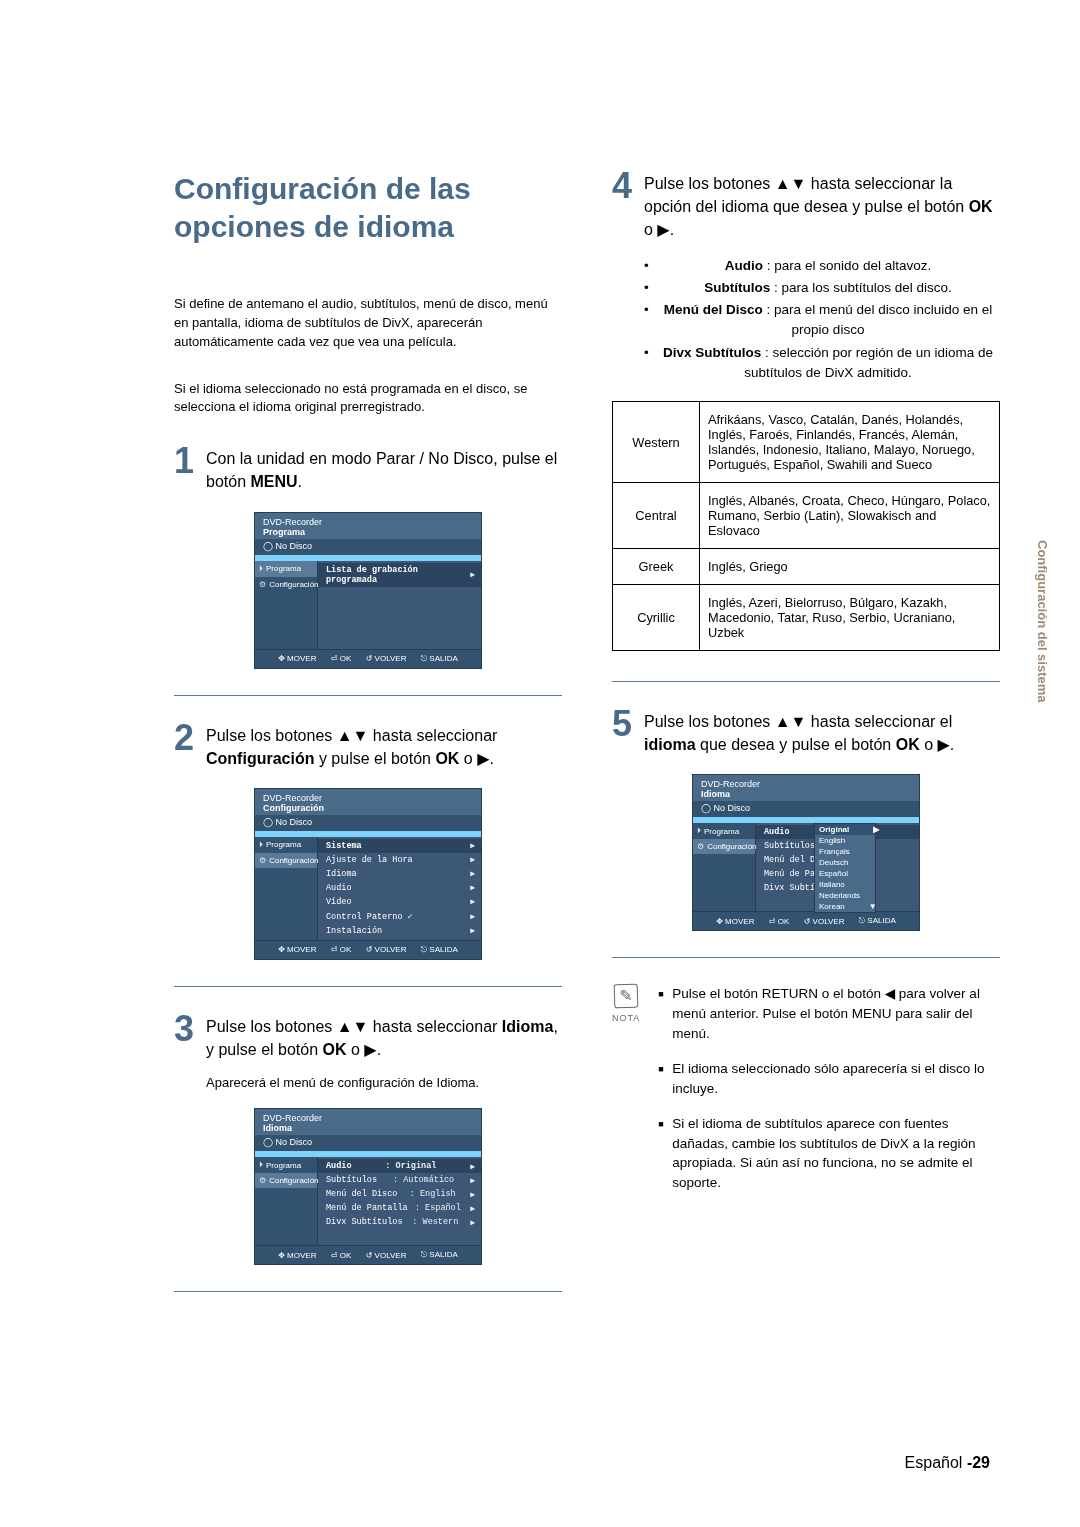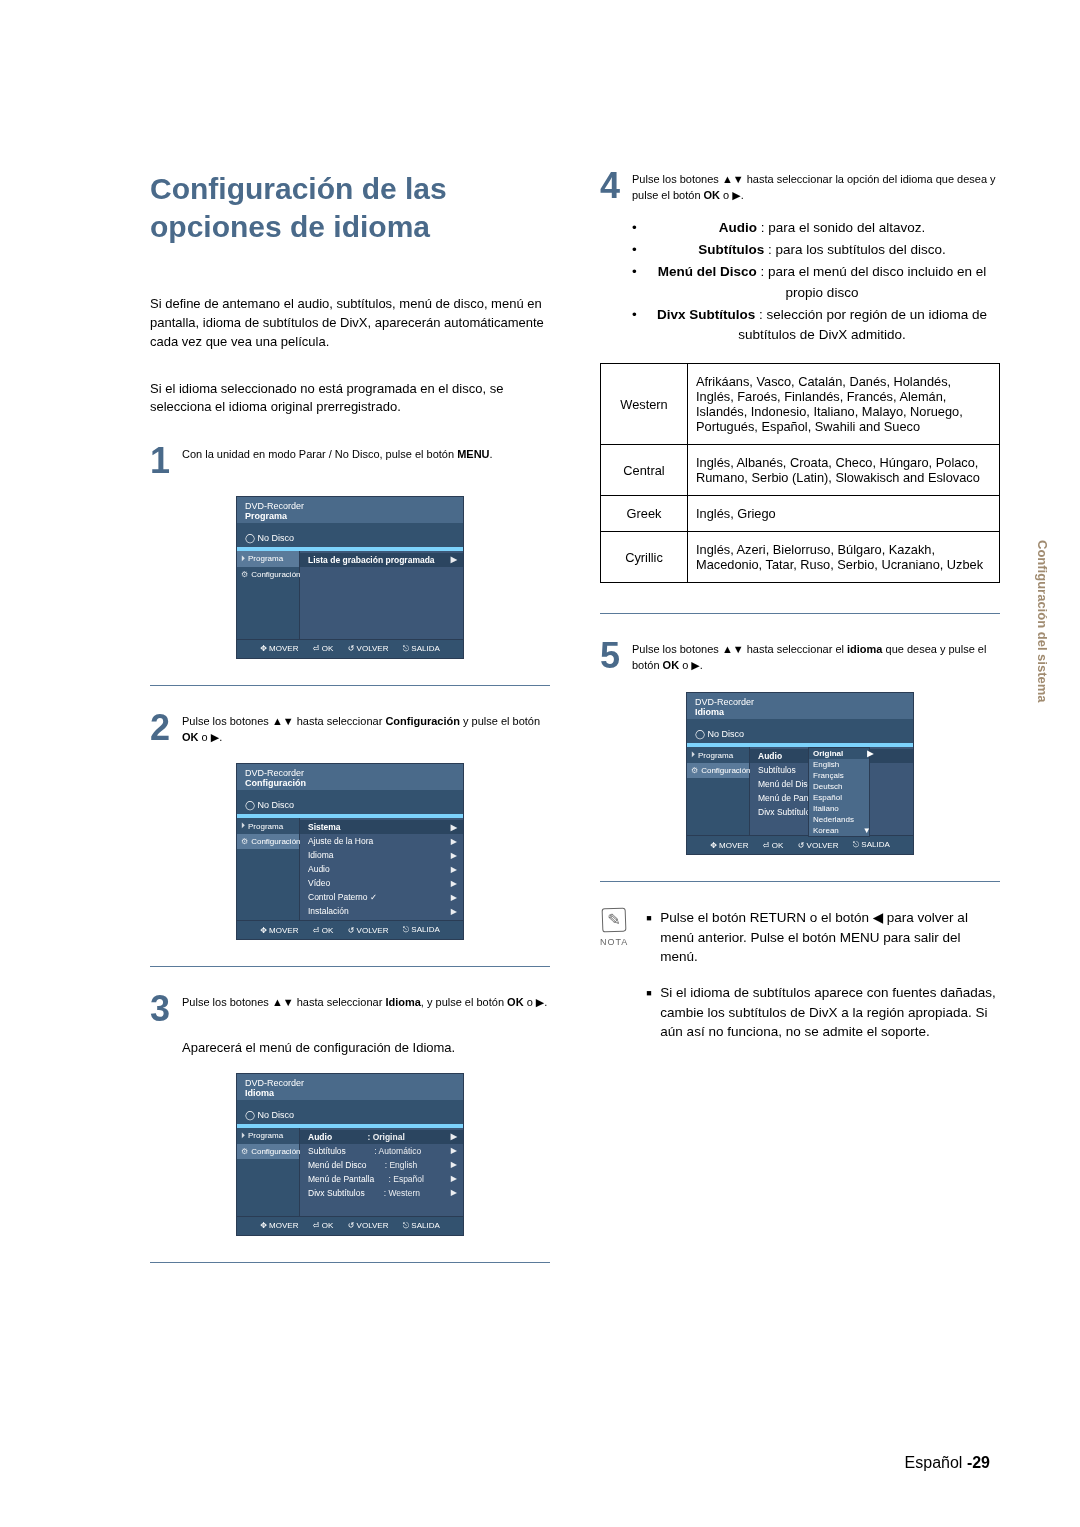--- a/index.html
+++ b/index.html
@@ -12,20 +12,21 @@
   .page {
     width: 1080px;
     height: 1527px;
     position: relative;
     box-sizing: border-box;
     padding: 170px 80px 60px 150px;
   }
   .columns {
     display: flex;
     gap: 50px;
+    margin-left: 24px;
   }
   .col {
     flex: 1;
     min-width: 0;
   }
   .title {
     color: #4a6a8a;
     font-size: 30px;
     font-weight: bold;
     line-height: 1.25;
@@ -42,21 +43,21 @@
     margin-bottom: 14px;
   }
   .step-num {
     color: #4a6a8a;
     font-size: 36px;
     font-weight: bold;
     line-height: 0.9;
     min-width: 24px;
   }
   .step-text {
-    font-size: 11px;
+    font-size: 16px;
     line-height: 1.45;
     padding-top: 2px;
   }
   .step-sub {
     font-size: 13px;
     margin-left: 32px;
     margin-top: 4px;
   }
   .screen {
     width: 226px;
@@ -68,23 +69,23 @@
   }
   .screen-header {
     display: flex;
     justify-content: space-between;
     padding: 4px 8px 2px;
     background: #4a6a8a;
     flex-direction: column;
   }
   .screen-header .r { font-weight: bold; }
   .screen-nodisc {
-    padding: 10px 8px 4px;
+    padding: 2px 8px 4px;
     background: #33526f;
-    border-bottom: 4px solid #7dd3fc;
+    border-bottom: 6px solid #7dd3fc;
   }
   .screen-body {
     display: flex;
     min-height: 88px;
   }
   .screen-side {
     width: 62px;
     background: #33526f;
     border-right: 1px solid #2a3c54;
     font-size: 8px;
@@ -101,20 +102,21 @@
   .screen-main {
     flex: 1;
     padding: 2px 0;
   }
   .menu-row {
     display:flex;
     justify-content: space-between;
     align-items:center;
     padding: 2px 6px 2px 8px;
     font-size: 8.5px;
+    font-family: Liberation Mono, monospace;
   }
   .menu-row .arrow { font-size:8px; opacity:.9;}
   .menu-row.hl { background:#2b4560; font-weight:bold;}
   .menu-row .val { opacity:.9; min-width:48px; text-align:left; }
   .lang-sub {
     position: relative;
   }
   .lang-popup {
     position:absolute;
     left: 58px;
@@ -495,20 +497,21 @@
 
       <hr class="hr">
 
       <div class="note-block">
         <div class="note-icon-col">
           <div class="note-icon">✎</div>
           <div class="note-label">NOTA</div>
         </div>
         <ul class="note-list">
           <li>Pulse el botón RETURN o el botón ◀ para volver al menú anterior. Pulse el botón MENU para salir del menú.</li>
+          <li>El idioma seleccionado sólo aparecería si el disco lo incluye.</li>
           <li>Si el idioma de subtítulos aparece con fuentes dañadas, cambie los subtítulos de DivX a la región apropiada. Si aún así no funciona, no se admite el soporte.</li>
         </ul>
       </div>
 
     </div>
   </div>
 
   <div class="footer">
     <span>Español</span> <b>-29</b>
   </div>

